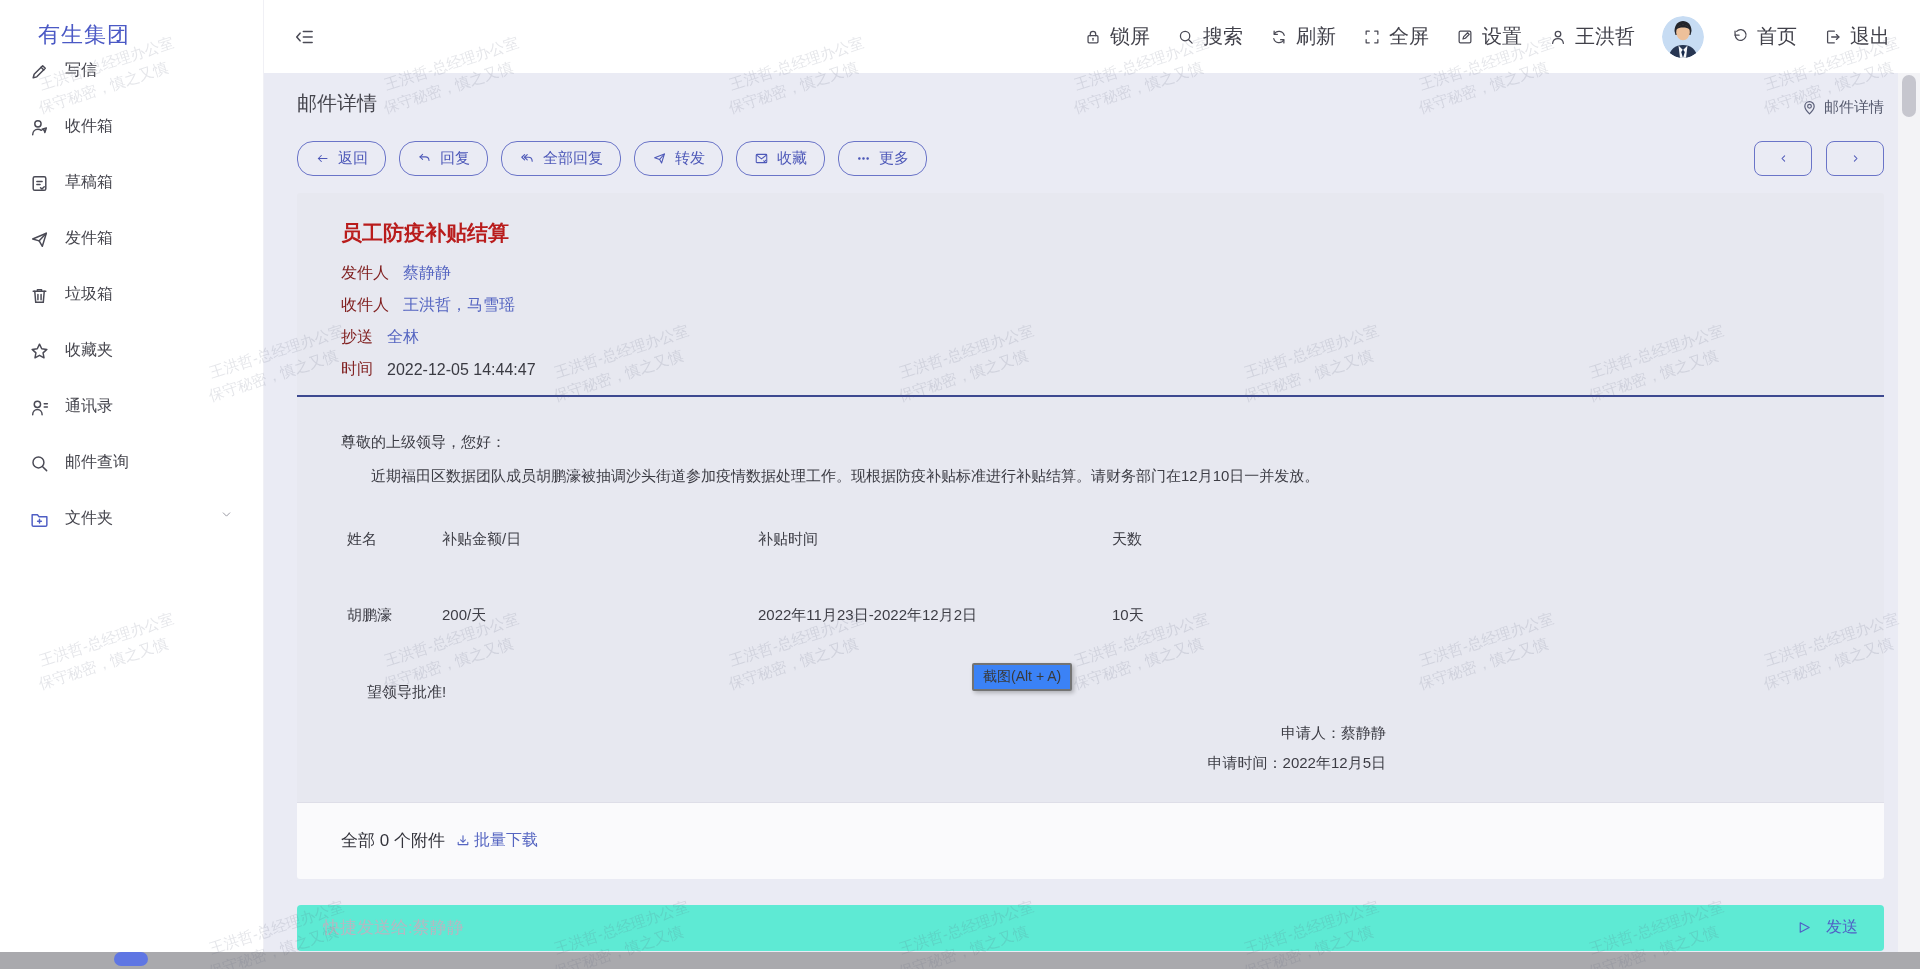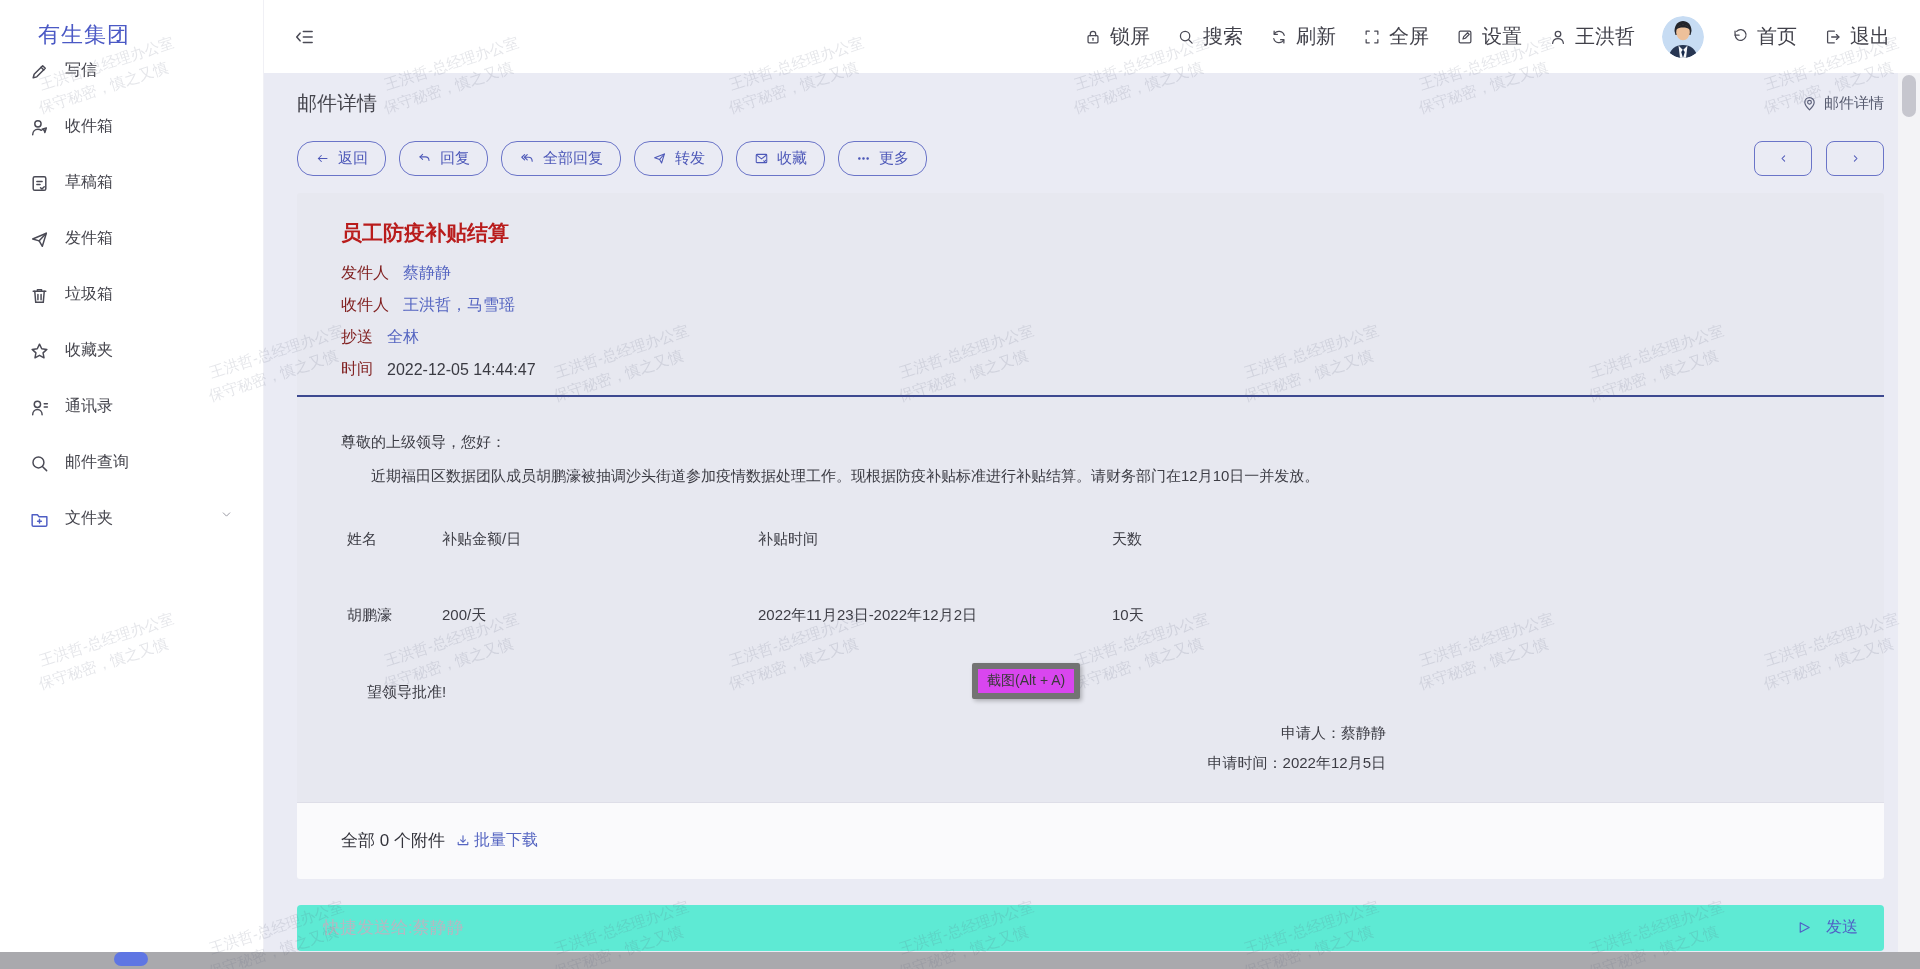--- a/index.html
+++ b/index.html
@@ -20,21 +20,21 @@
   
   .topbar{position:absolute;left:264px;top:0;width:1656px;height:73px;background:#fff;display:flex;align-items:center;padding:0 30px;z-index:2}
   .collapse{color:#4a4a55;cursor:pointer}
   .top-actions{margin-left:auto;display:flex;align-items:center;gap:27px}
   .taction{display:flex;align-items:center;gap:8px;font-size:20px;color:#41414a;cursor:pointer;white-space:nowrap}
   .taction .tic{color:#4a4a55}
   .avatar{width:42px;height:42px;border-radius:50%;overflow:hidden;cursor:pointer;flex:0 0 auto}
 
   
   .main{position:absolute;left:264px;top:73px;width:1656px;height:879px;padding:17px 36px 0 33px}
-  .page-head{display:flex;align-items:center;justify-content:space-between}
+  .page-head{display:flex;align-items:flex-end;justify-content:space-between}
   .page-title{font-size:20px;font-weight:400;color:#45454d}
   .crumb{display:flex;align-items:center;gap:6px;font-size:15px;color:#565a6e}
   .crumb .tic{color:#5c607a}
 
   .toolbar{display:flex;align-items:center;margin-top:24px}
   .tbtn{display:flex;align-items:center;gap:8px;height:35px;padding:0 17px;border:1px solid #6a74c8;border-radius:16px;color:#4d58b8;font-size:15px;background:transparent;cursor:pointer;margin-right:13px;white-space:nowrap}
   .pager{margin-left:auto;display:flex;gap:14px}
   .pbtn{width:58px;height:35px;border:1px solid #6a74c8;border-radius:8px;display:flex;align-items:center;justify-content:center;color:#4d58b8;background:transparent;cursor:pointer}
 
   
@@ -44,21 +44,21 @@
   .meta{display:flex;align-items:center;font-size:16px;margin-bottom:11px}
   .mlabel{color:#7f1d1d;margin-right:14px}
   .mlink{color:#5565c1;cursor:pointer}
   .mtime{color:#3a3a42}
   .divider{border-bottom:2px solid #3d4990;margin-top:15px}
   .mail-body{padding:36px 44px 0;font-size:15px;color:#3c3c44}
   .para{margin-top:13px;text-indent:2em;line-height:1.5}
   .mtable{margin:42px 0 0 6px;display:grid;grid-template-columns:95px 316px 354px 120px;row-gap:57px;font-size:15px;color:#3d3d45}
   .closing{margin:58px 0 16px 26px}
   .applicant{width:1045px;text-align:right;margin-top:4px;line-height:30px;color:#3c3c44}
-  .tooltip{position:absolute;left:675px;top:470px;background:#d946ef;border:6px solid #737373;border-radius:2px;box-shadow:2px 2px 4px rgba(0,0,0,.25);padding:3px 9px;font-size:14px;color:#3a3a3a;white-space:nowrap;z-index:40}
+  .tooltip{position:absolute;left:675px;top:470px;background:#3b82f6;border:2px solid #737373;border-radius:2px;box-shadow:2px 2px 4px rgba(0,0,0,.25);padding:3px 9px;font-size:14px;color:#3a3a3a;white-space:nowrap;z-index:40}
   .mail-foot{margin-top:24px;border-top:1px solid #dedee8;background:#fafafc;height:77px;display:flex;align-items:center;padding:0 44px;border-radius:0 0 3px 3px}
   .foot-summary{font-size:17px;color:#33333b}
   .batch{display:flex;align-items:center;gap:3px;color:#5565c1;font-size:16px;margin-left:10px;cursor:pointer}
 
   
   .quick-send{margin-top:26px;height:46px;background:#5eead4;border-radius:4px;display:flex;align-items:center;padding:0 26px}
   .qs-input{flex:1;border:none;outline:none;font-size:17px;color:#3c3c44;background:transparent;font-family:inherit}
   .qs-input::placeholder{color:#b7b7c1}
   .send-btn{display:flex;align-items:center;gap:13px;color:#5061c5;font-size:16px;cursor:pointer;white-space:nowrap}
 

